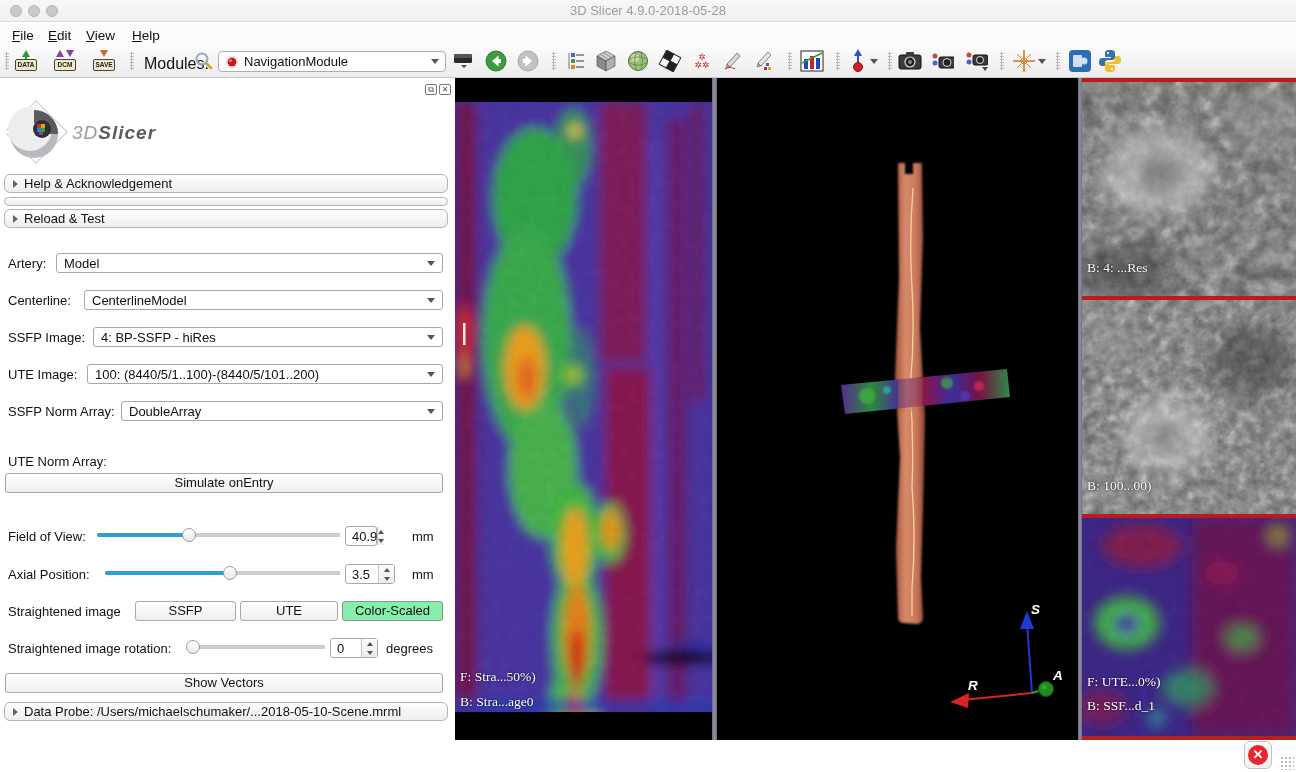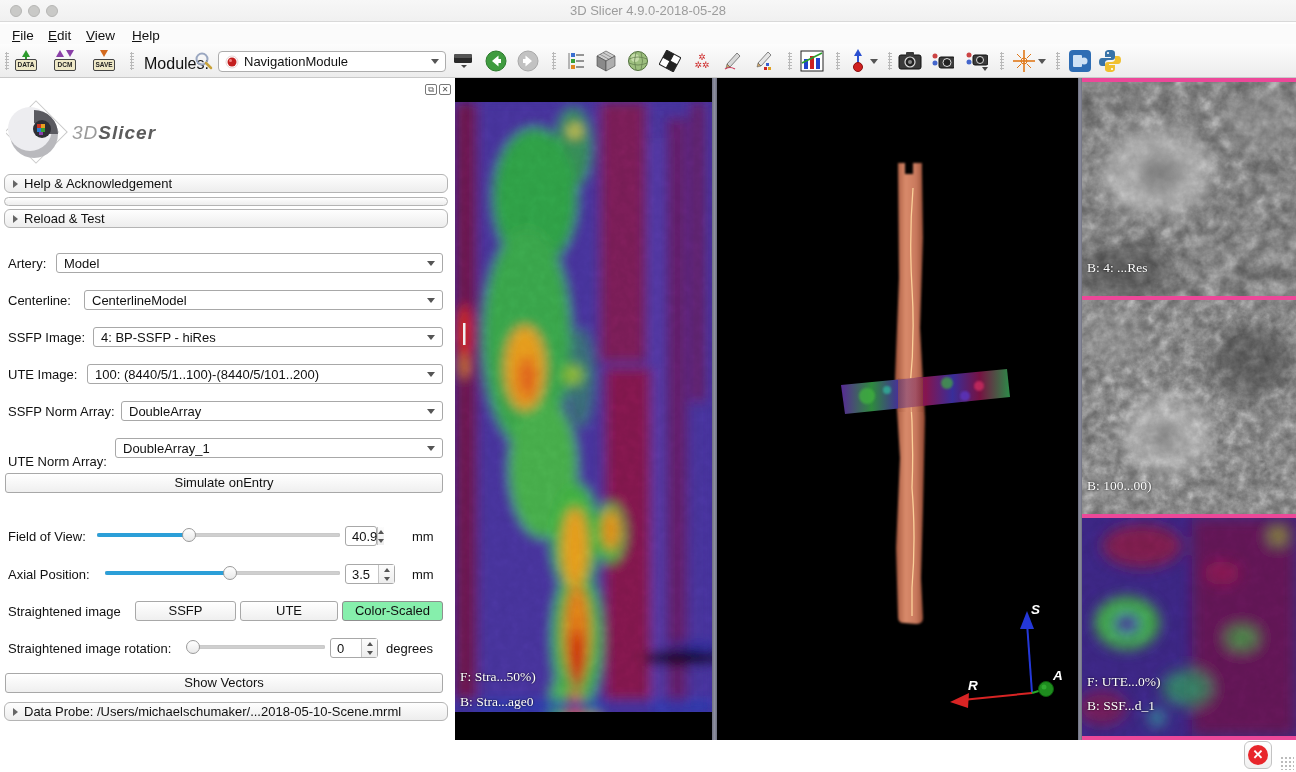--- a/index.html
+++ b/index.html
@@ -400,24 +400,20 @@
         <span class="dd-arrow"></span>
     </div>
 
     <span class="row-label" style="left:8px; top:326px">SSFP Norm Array:</span>
     <div class="combo" style="left:121px; top:323px; width:322px">
       <span class="val">DoubleArray</span>
         <span class="dd-arrow"></span>
     </div>
 
     <span class="row-label" style="left:8px; top:376px">UTE Norm Array:</span>
-    <div class="combo" style="left:115px; top:360px; width:328px">
-      <span class="val">DoubleArray_1</span>
-        <span class="dd-arrow"></span>
-    </div>
 
     <div class="pushbtn" style="left:5px; top:395px; width:438px">Simulate onEntry</div>
 
     <span class="row-label" style="left:8px; top:451px">Field of View:</span>
     <div class="slider" style="left:97px; top:450px; width:243px">
       <div class="track"></div>
         <div class="fill" style="width:38%"></div>
       <div class="handle" style="left:38%"></div>
     </div>
     <div class="spin" style="left:345px; top:448px; width:32px">
@@ -605,21 +601,21 @@
       <circle cx="329" cy="611" r="7.5" fill="#1e8c1e" stroke="#0c5c0c"></circle>
       <circle cx="327" cy="609" r="2.5" fill="#35b035" opacity="0.8"></circle>
     </svg>
     <span class="corner-label" style="left:314px; top:524px; font-style:italic; font-weight:bold; font-family:'Liberation Sans',sans-serif">S</span>
     <span class="corner-label" style="left:251px; top:600px; font-style:italic; font-weight:bold; font-family:'Liberation Sans',sans-serif">R</span>
     <span class="corner-label" style="left:336px; top:590px; font-style:italic; font-weight:bold; font-family:'Liberation Sans',sans-serif">A</span>
   </div>
 
   <div class="vdiv" style="left:1078px; width:4px"></div>
 
-  <div class="view" style="left:1082px; width:214px; background:#ec4899">
+  <div class="view" style="left:1082px; width:214px; background:#b91c1c">
 
     <div class="rpanel" style="top:4px; height:214px">
       <svg width="214" height="214">
         <defs>
           <filter id="gn1">
             <feTurbulence type="fractalNoise" baseFrequency="0.065" numOctaves="4" seed="11"></feTurbulence>
             <feColorMatrix type="saturate" values="0"></feColorMatrix>
             <feComponentTransfer>
                 <feFuncR type="linear" slope="1.3" intercept="-0.08"></feFuncR>
                 <feFuncG type="linear" slope="1.3" intercept="-0.08"></feFuncG>

